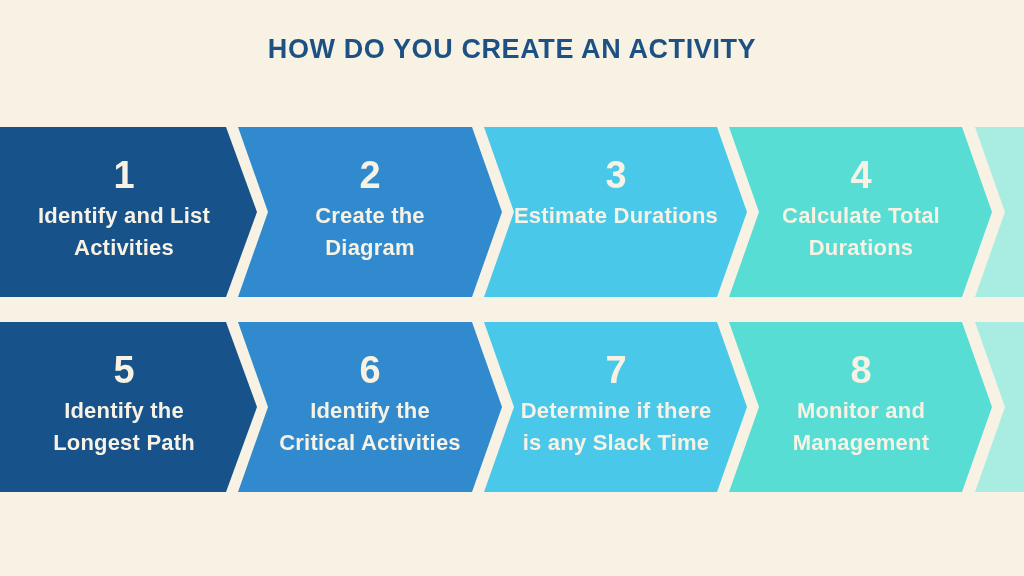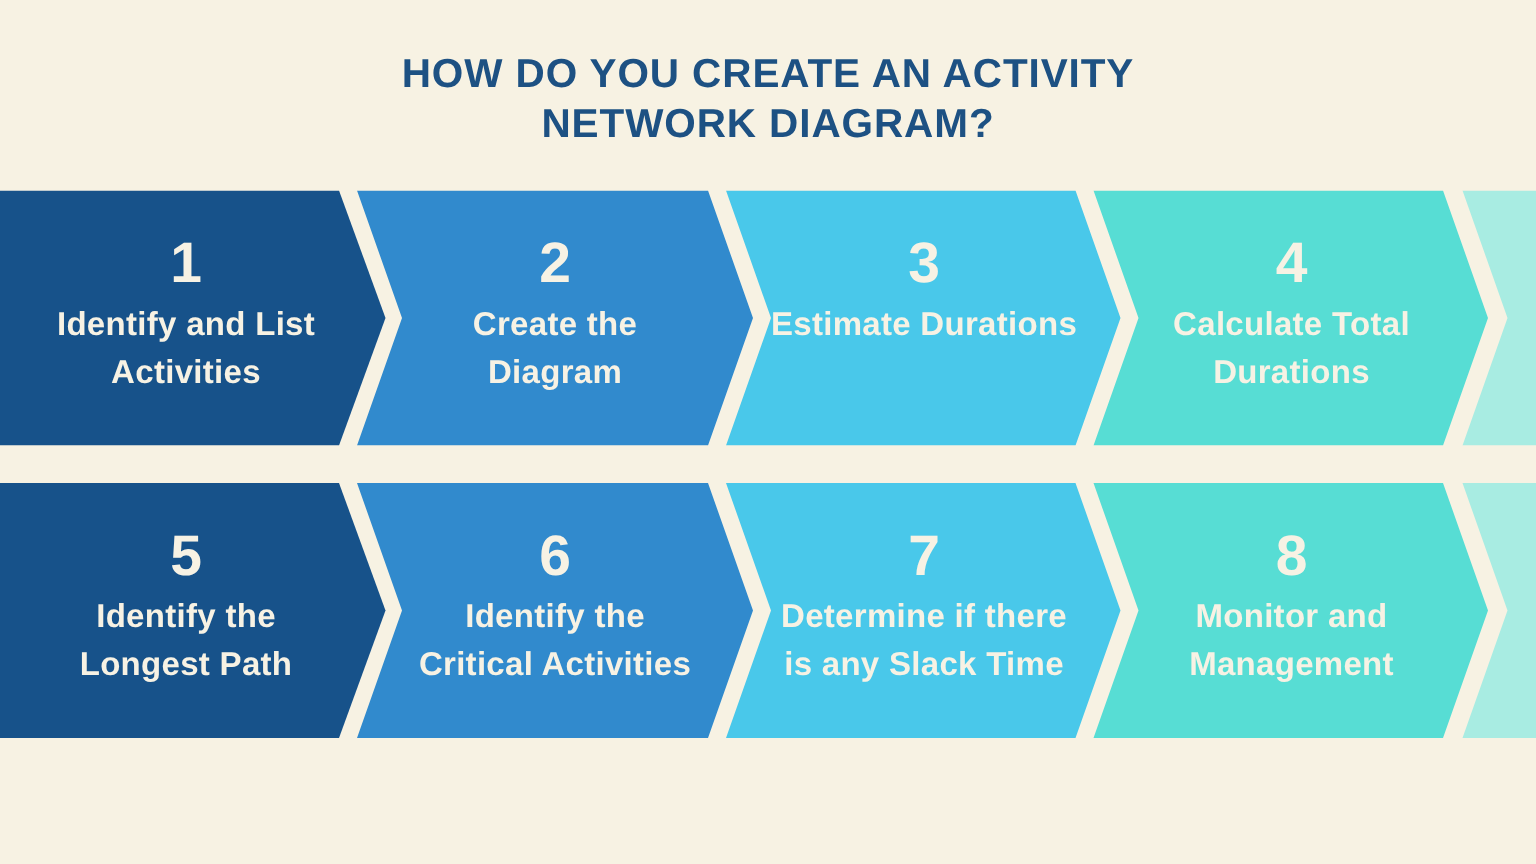--- a/index.html
+++ b/index.html
@@ -56,21 +56,20 @@
     letter-spacing: 0.5px;
   }
 </style>
 </head>
 <body>
 
 <div class="canvas">
 
   <div class="title">
     <div>HOW DO YOU CREATE AN ACTIVITY</div>
-    <div>NETWORK DIAGRAM?</div>
   </div>
 
   <svg class="row-svg row-1" viewBox="0 0 1024 170">
     <polygon points="0,0 226,0 257,85 226,170 0,170" fill="#17528A"></polygon>
     <polygon points="238,0 472,0 502,85 472,170 238,170 268,85" fill="#318ACD"></polygon>
     <polygon points="484,0 717,0 747,85 717,170 484,170 514,85" fill="#49C8EA"></polygon>
     <polygon points="729,0 962,0 992,85 962,170 729,170 759,85" fill="#57DDD4"></polygon>
     <polygon points="975,0 1024,0 1024,170 975,170 1005,85" fill="#A8ECE2"></polygon>
 
     <text class="step-number" x="124" y="61" text-anchor="middle">1</text>

